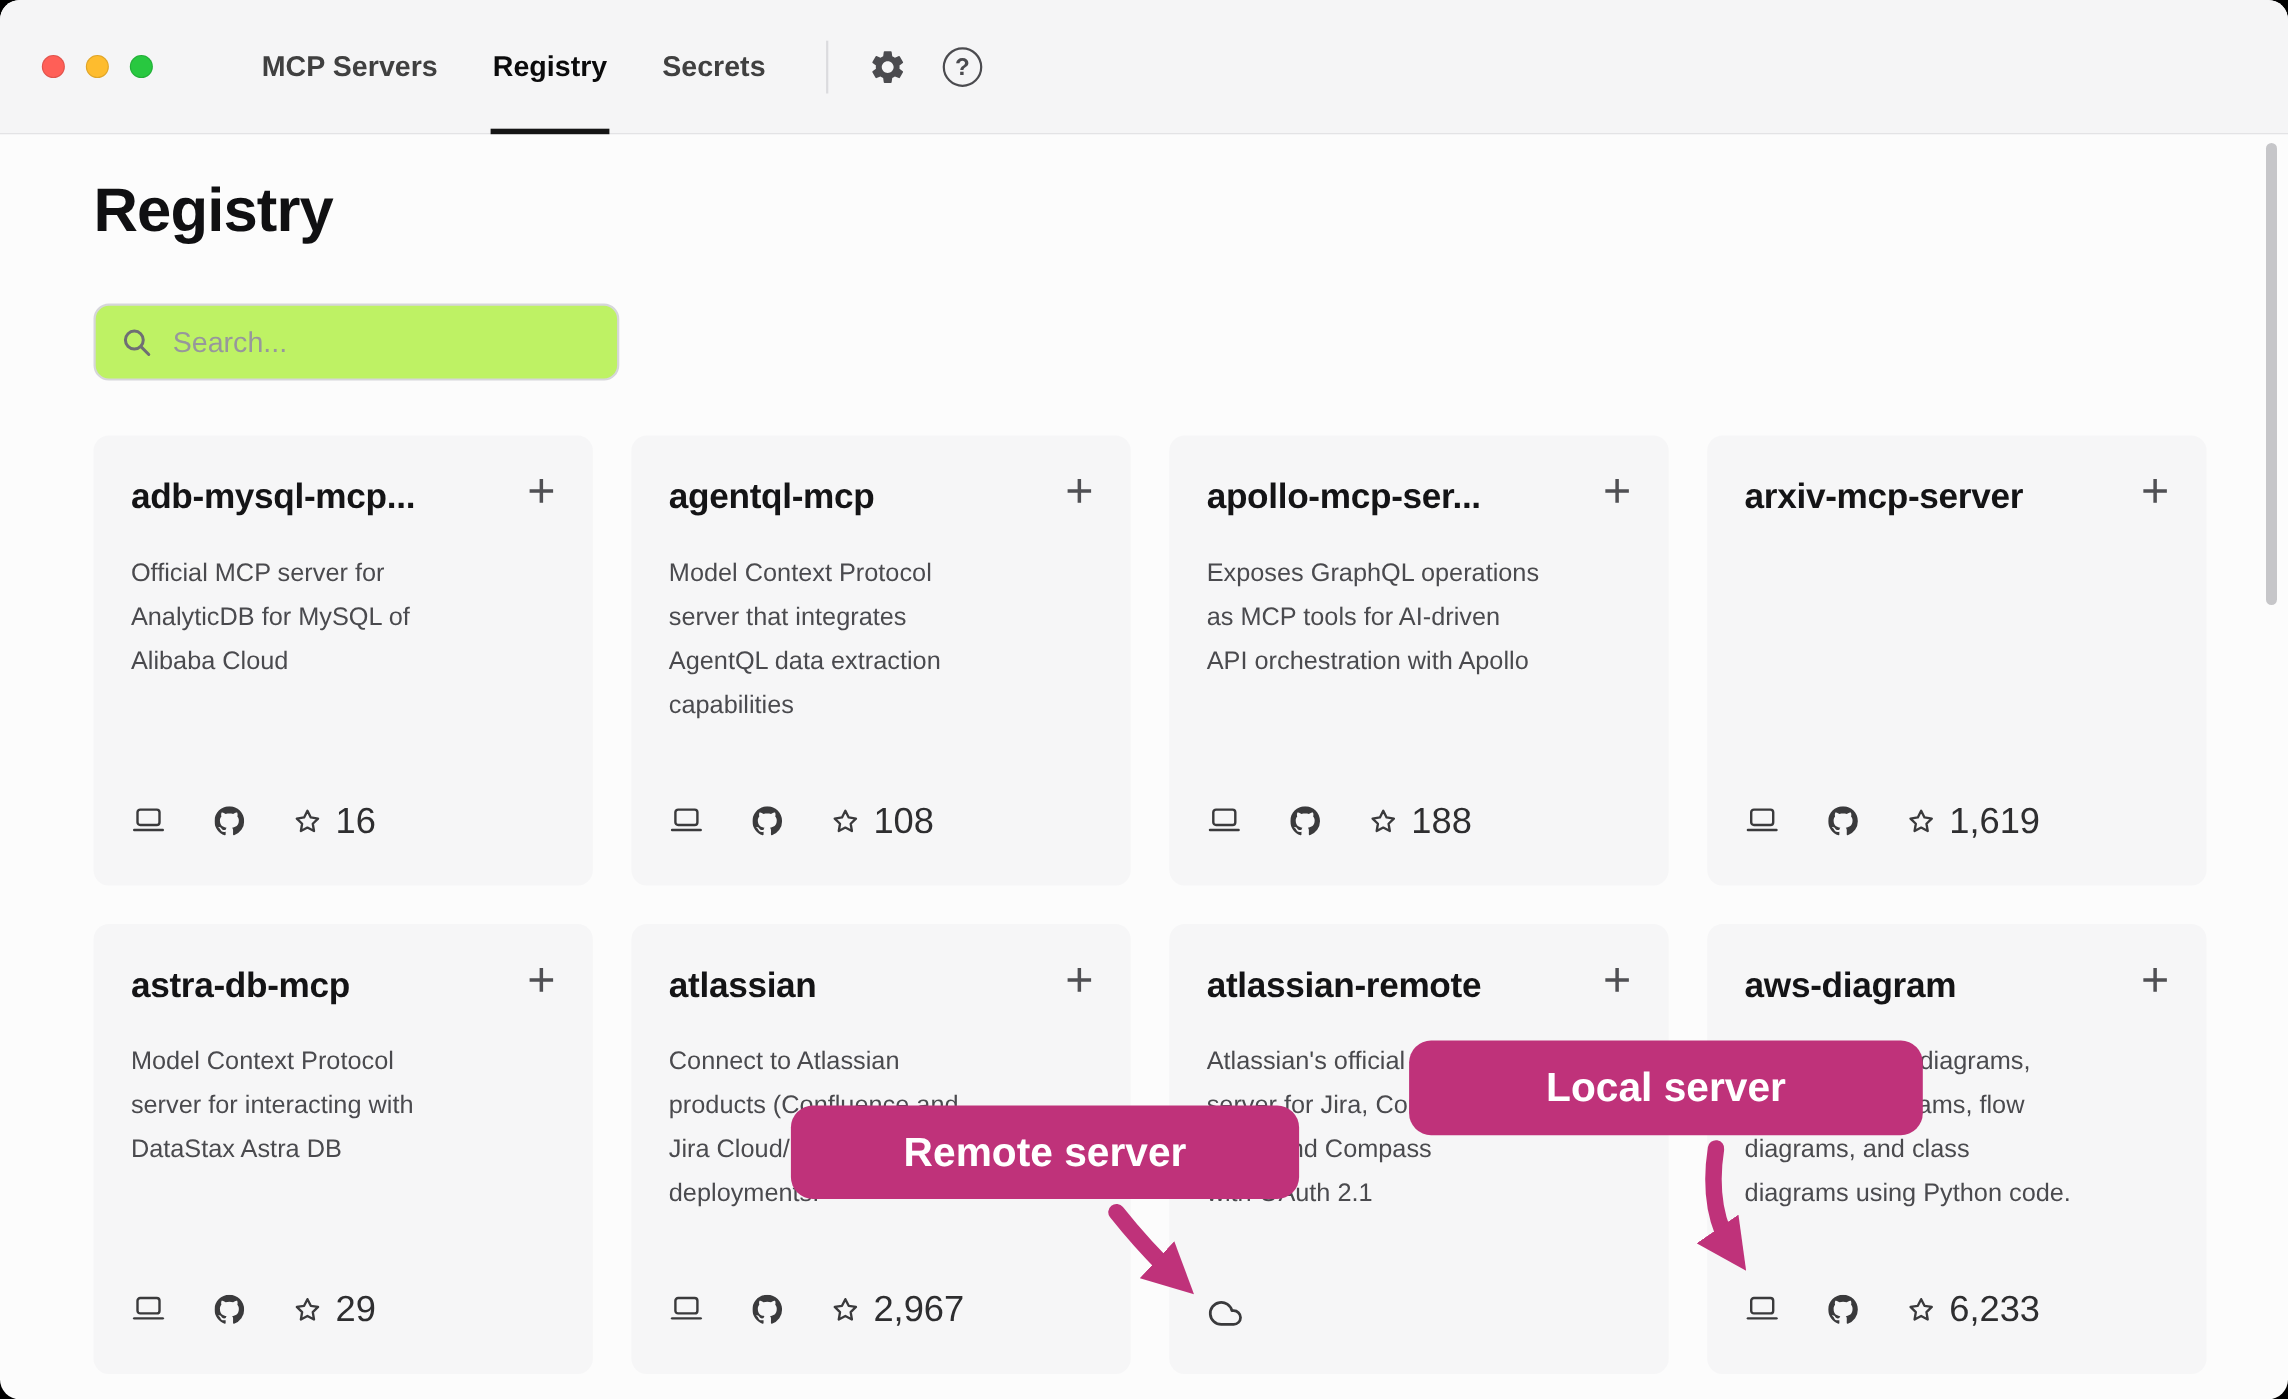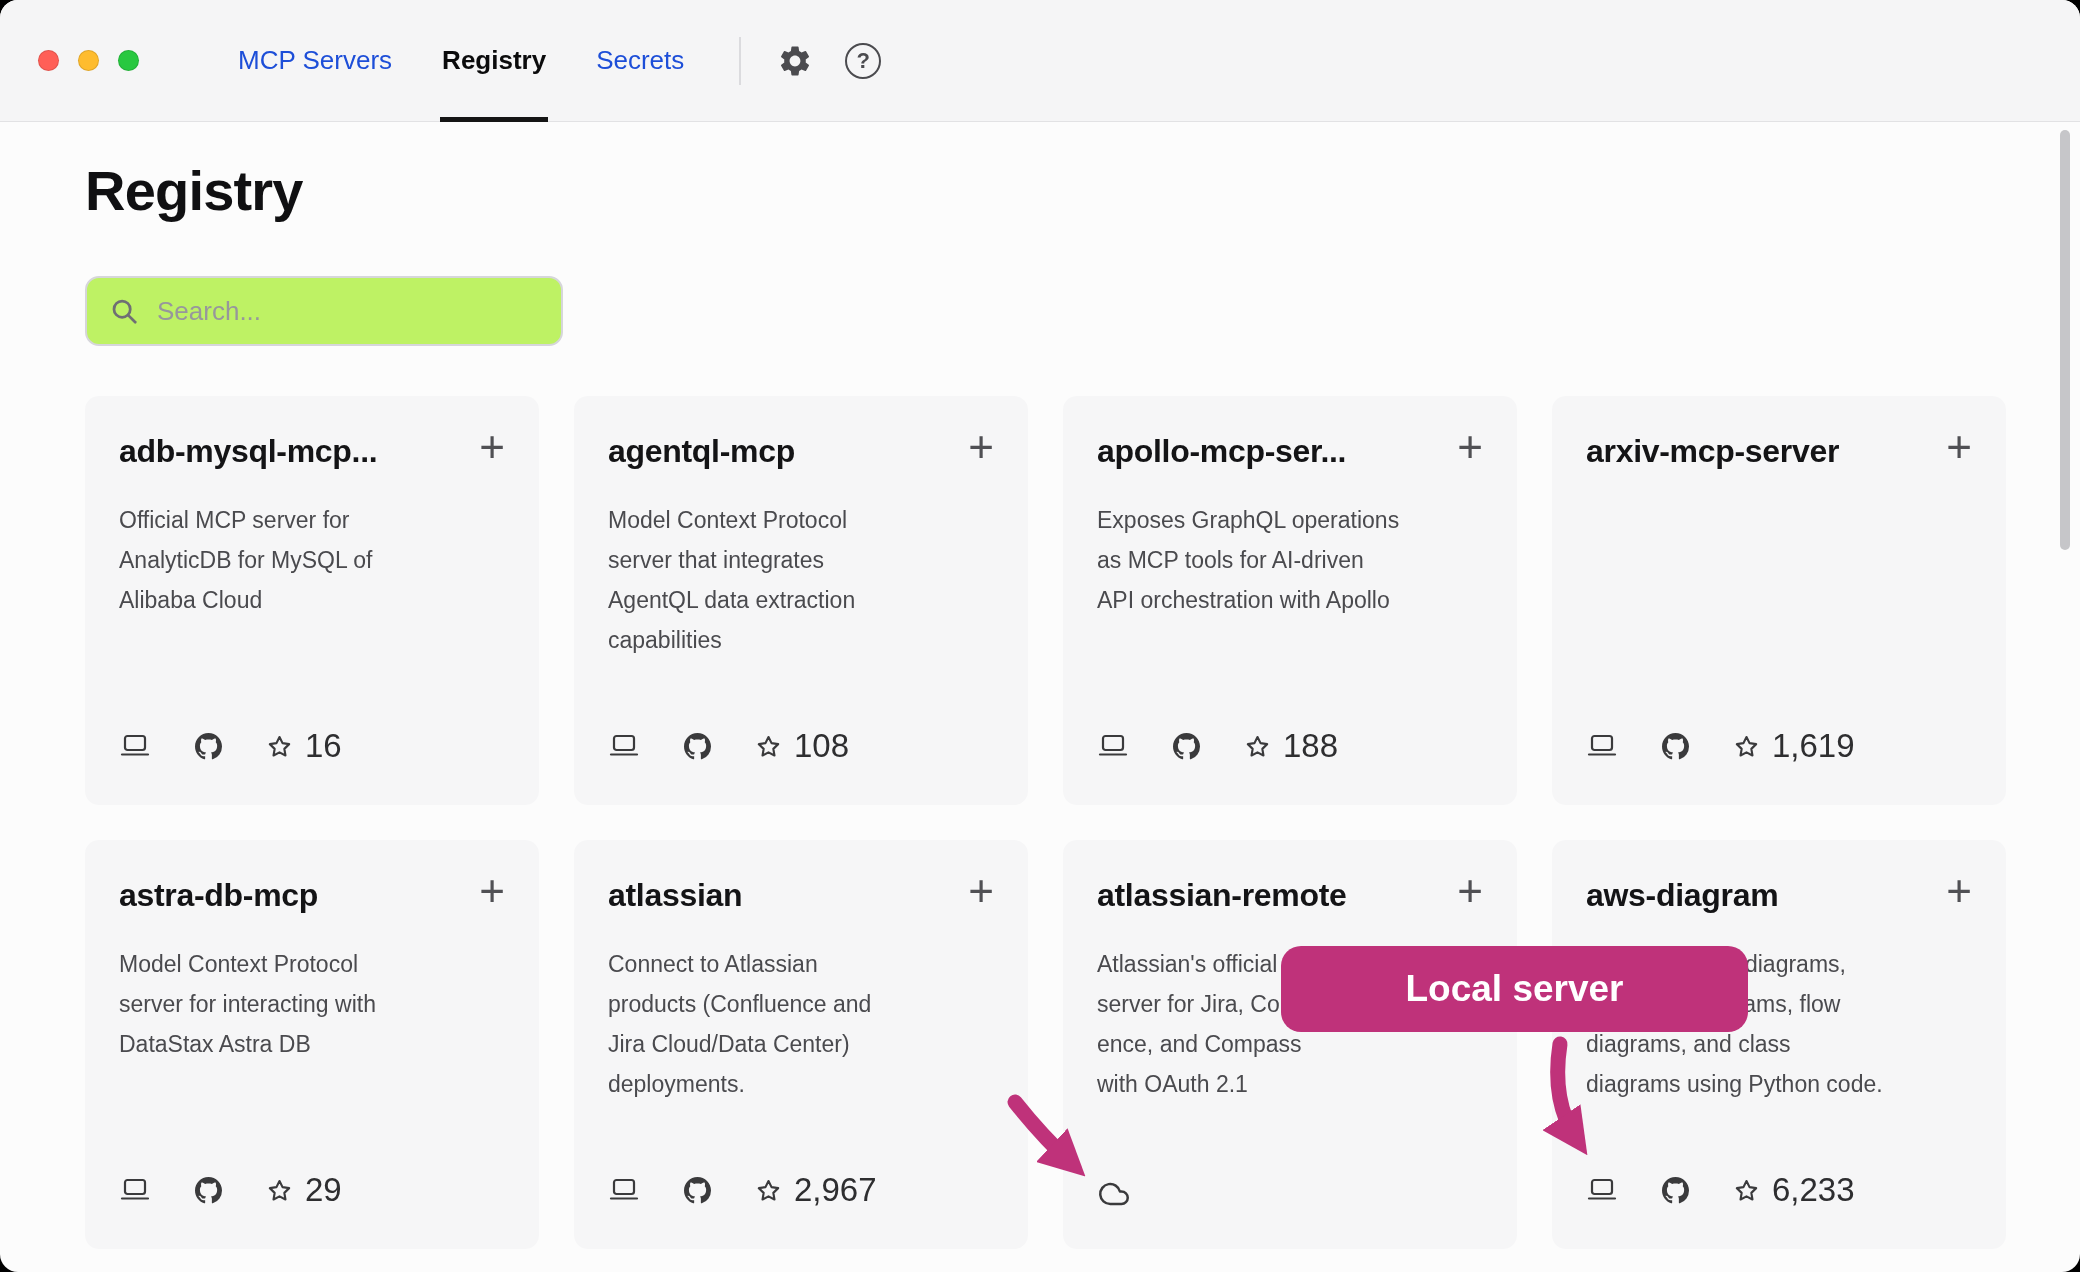--- a/index.html
+++ b/index.html
@@ -9,21 +9,21 @@
     background:#fcfcfc; font-family:"Liberation Sans", sans-serif;
   }
   
   .titlebar { height:122px; background:#f5f5f6; border-bottom:1px solid #e2e2e4; display:flex; align-items:center; position:relative; }
   .traffic { display:flex; gap:19px; margin-left:38px; }
   .light { width:21px; height:21px; border-radius:50%; box-shadow: inset 0 0 0 1px rgba(0,0,0,.12); }
   .light.red { background:#ff5f57; }
   .light.yellow { background:#febc2e; }
   .light.green { background:#28c840; }
   .tabs { display:flex; align-items:stretch; height:100%; margin-left:74px; }
-  .tab { display:flex; align-items:center; padding:0 25px; font-size:26px; color:#1d4ed8; position:relative; }
+  .tab { display:flex; align-items:center; padding:0 25px; font-size:26px; color:#404040; position:relative;font-weight:bold; }
   .tab.active { color:#0b0b0c; font-weight:700; }
   .tab.active::after { content:""; position:absolute; left:23px; right:23px; bottom:-1px; height:5px; background:#151515; }
   .header-divider { width:2px; height:48px; background:#dbdbde; margin-left:30px; align-self:center; }
   .header-icons { display:flex; align-items:center; gap:32px; margin-left:36px; }
   .hicon { display:flex; align-items:center; justify-content:center; cursor:pointer; }
   .help-circle { width:36px; height:36px; border:2.6px solid #4b4b4f; border-radius:50%; font-size:22px; font-weight:600; color:#4b4b4f; display:flex; align-items:center; justify-content:center; }
   
   .main { padding:38px 85px 0; }
   .page-title { font-size:56px; font-weight:800; color:#101012; margin:0; letter-spacing:-0.8px; line-height:62px; }
   .searchbox { margin-top:54px; width:478px; height:70px; background:#bef264; border:2px solid #d6d6da; border-radius:14px; display:flex; align-items:center; gap:16px; padding:0 22px; }
@@ -321,20 +321,21 @@
                 </svg>
               </span>
             <span class="star-count">6,233</span>
           </span>
         </div>
       </div>
 
     </div>
   </div>
 
+  <div class="badge badge-remote">Remote server</div>
   <div class="badge badge-local">Local server</div>
 
   <svg class="arrows" width="2080" height="1272" viewBox="0 0 2080 1272">
     <defs>
       <marker id="ah" viewBox="0 0 10 10" refX="6" refY="5" markerWidth="46" markerHeight="46" markerUnits="userSpaceOnUse" orient="auto">
         <path d="M0 0 L10 5 L0 10 z" fill="#bf327a"></path>
       </marker>
     </defs>
     <path d="M1015 1102 Q1042 1136 1072 1164" stroke="#bf327a" stroke-width="15" fill="none" stroke-linecap="round" marker-end="url(#ah)"></path>
     <path d="M1560 1044 Q1551 1102 1577 1140" stroke="#bf327a" stroke-width="15" fill="none" stroke-linecap="round" marker-end="url(#ah)"></path>

